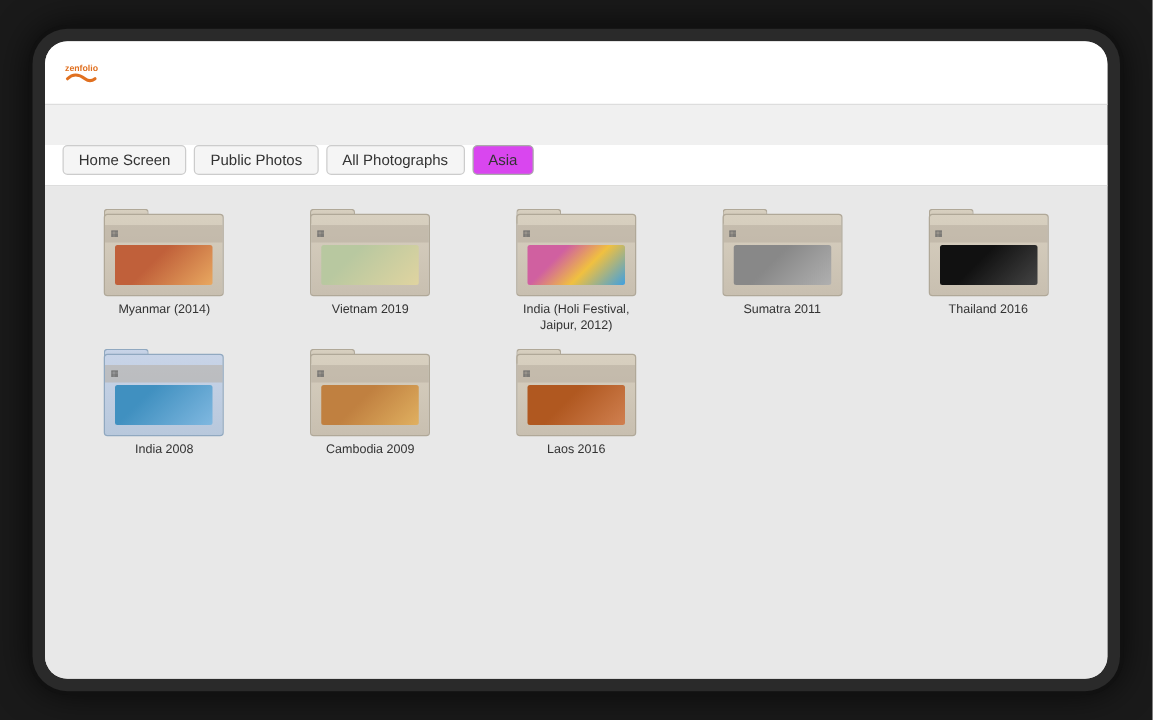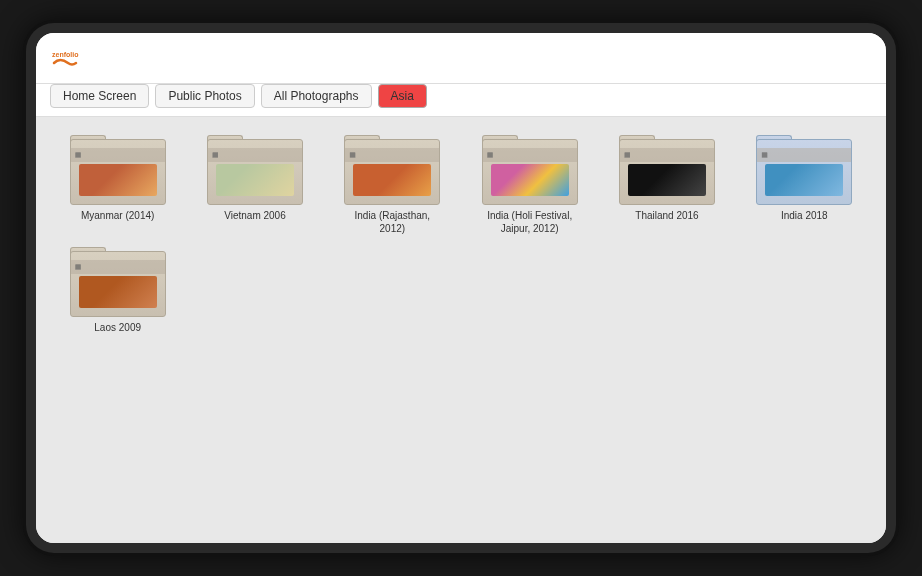--- a/index.html
+++ b/index.html
@@ -77,48 +77,49 @@
       line-height: 1;
       padding: 4px;
     }
 
     .nav-tabs {
       background: #fff;
       padding: 0 14px 8px;
       display: flex;
       gap: 6px;
       border-bottom: 1px solid #ddd;
+      margin-top: 32px;
     }
 
     .tab {
       padding: 4px 12px;
       font-size: 12px;
       border: 1px solid #ccc;
       border-radius: 4px;
       background: #f5f5f5;
       color: #333;
       cursor: pointer;
       white-space: nowrap;
     }
 
     .tab.active {
-      background: #ef4444;
+      background: #d946ef;
       border-color: #aaa;
     }
 
     .content {
       flex: 1;
       overflow-y: auto;
       padding: 12px 16px;
       background: #e8e8e8;
     }
 
     .folder-grid {
       display: grid;
-      grid-template-columns: repeat(6, 1fr);
+      grid-template-columns: repeat(5, 1fr);
       gap: 6px;
       justify-items: center;
     }
 
     .folder-item {
       display: flex;
       flex-direction: column;
       align-items: center;
       cursor: pointer;
       width: 100px;
@@ -249,69 +250,79 @@
       <div class="folder-name">Myanmar (2014)</div>
     </div>
           <div class="folder-item">
       <div class="folder-icon">
         <div class="folder-tab"></div>
         <div class="folder-body">
           <div class="folder-label-strip">▦</div>
           <div class="folder-thumb thumb-vietnam"></div>
         </div>
       </div>
-      <div class="folder-name">Vietnam 2006</div>
-    </div>
-          <div class="folder-item">
-      <div class="folder-icon">
-        <div class="folder-tab"></div>
-        <div class="folder-body">
-          <div class="folder-label-strip">▦</div>
-          <div class="folder-thumb thumb-india-raj"></div>
-        </div>
-      </div>
-      <div class="folder-name">India (Rajasthan, 2012)</div>
+      <div class="folder-name">Vietnam 2019</div>
     </div>
           <div class="folder-item">
       <div class="folder-icon">
         <div class="folder-tab"></div>
         <div class="folder-body">
           <div class="folder-label-strip">▦</div>
           <div class="folder-thumb thumb-india-holi"></div>
         </div>
       </div>
       <div class="folder-name">India (Holi Festival, Jaipur, 2012)</div>
     </div>
           <div class="folder-item">
       <div class="folder-icon">
         <div class="folder-tab"></div>
         <div class="folder-body">
           <div class="folder-label-strip">▦</div>
+          <div class="folder-thumb thumb-sumatra"></div>
+        </div>
+      </div>
+      <div class="folder-name">Sumatra 2011</div>
+    </div>
+          <div class="folder-item">
+      <div class="folder-icon">
+        <div class="folder-tab"></div>
+        <div class="folder-body">
+          <div class="folder-label-strip">▦</div>
           <div class="folder-thumb thumb-thailand2011"></div>
         </div>
       </div>
       <div class="folder-name">Thailand 2016</div>
     </div>
           <div class="folder-item selected">
       <div class="folder-icon">
         <div class="folder-tab"></div>
         <div class="folder-body">
           <div class="folder-label-strip">▦</div>
           <div class="folder-thumb thumb-india2010"></div>
         </div>
       </div>
-      <div class="folder-name">India 2018</div>
+      <div class="folder-name">India 2008</div>
+    </div>
+          <div class="folder-item">
+      <div class="folder-icon">
+        <div class="folder-tab"></div>
+        <div class="folder-body">
+          <div class="folder-label-strip">▦</div>
+          <div class="folder-thumb thumb-cambodia"></div>
+        </div>
+      </div>
+      <div class="folder-name">Cambodia 2009</div>
     </div>
           <div class="folder-item">
       <div class="folder-icon">
         <div class="folder-tab"></div>
         <div class="folder-body">
           <div class="folder-label-strip">▦</div>
           <div class="folder-thumb thumb-laos"></div>
         </div>
       </div>
-      <div class="folder-name">Laos 2009</div>
+      <div class="folder-name">Laos 2016</div>
     </div>
         </div>
     </div>
 
   </div>
 </div>
 
 </body></html>

